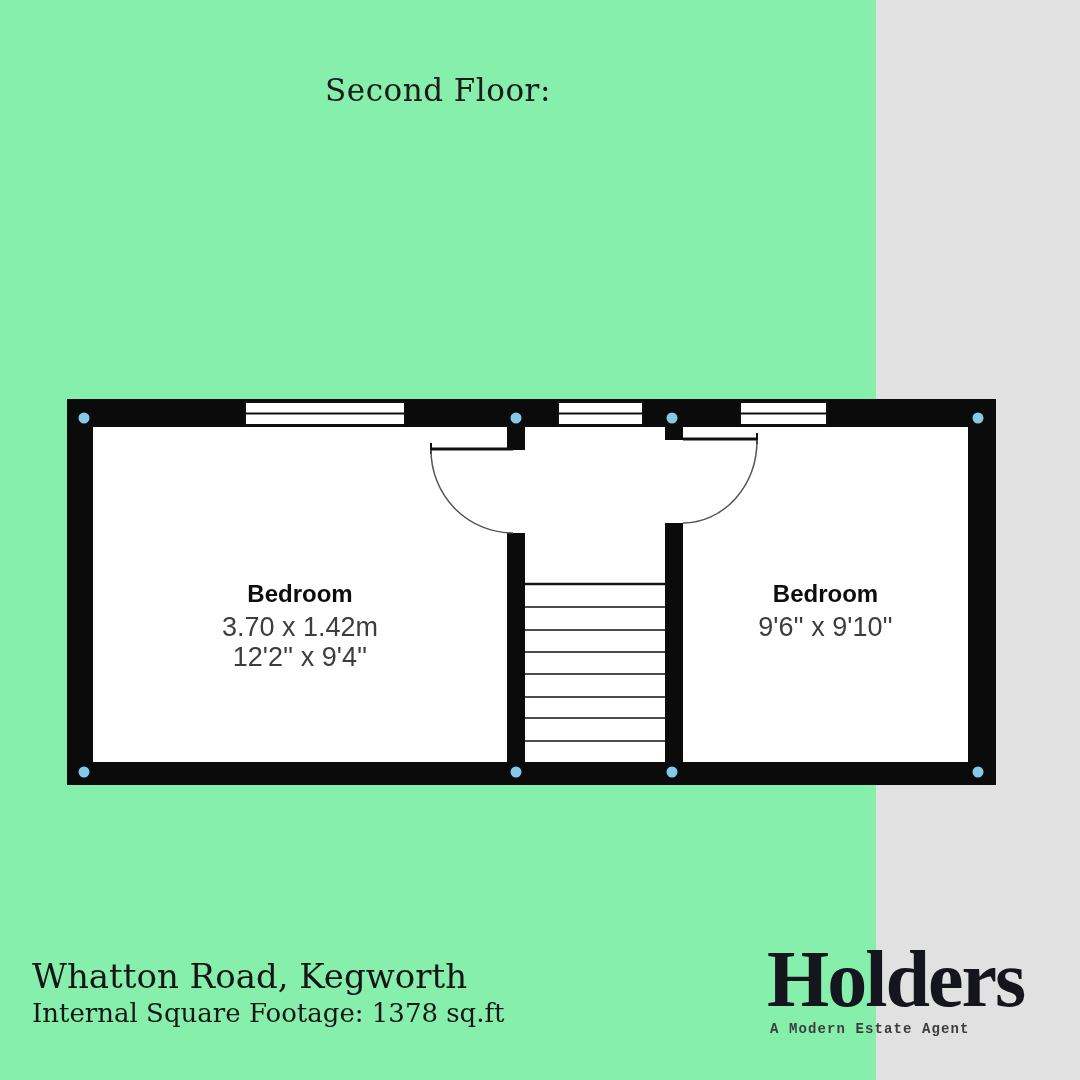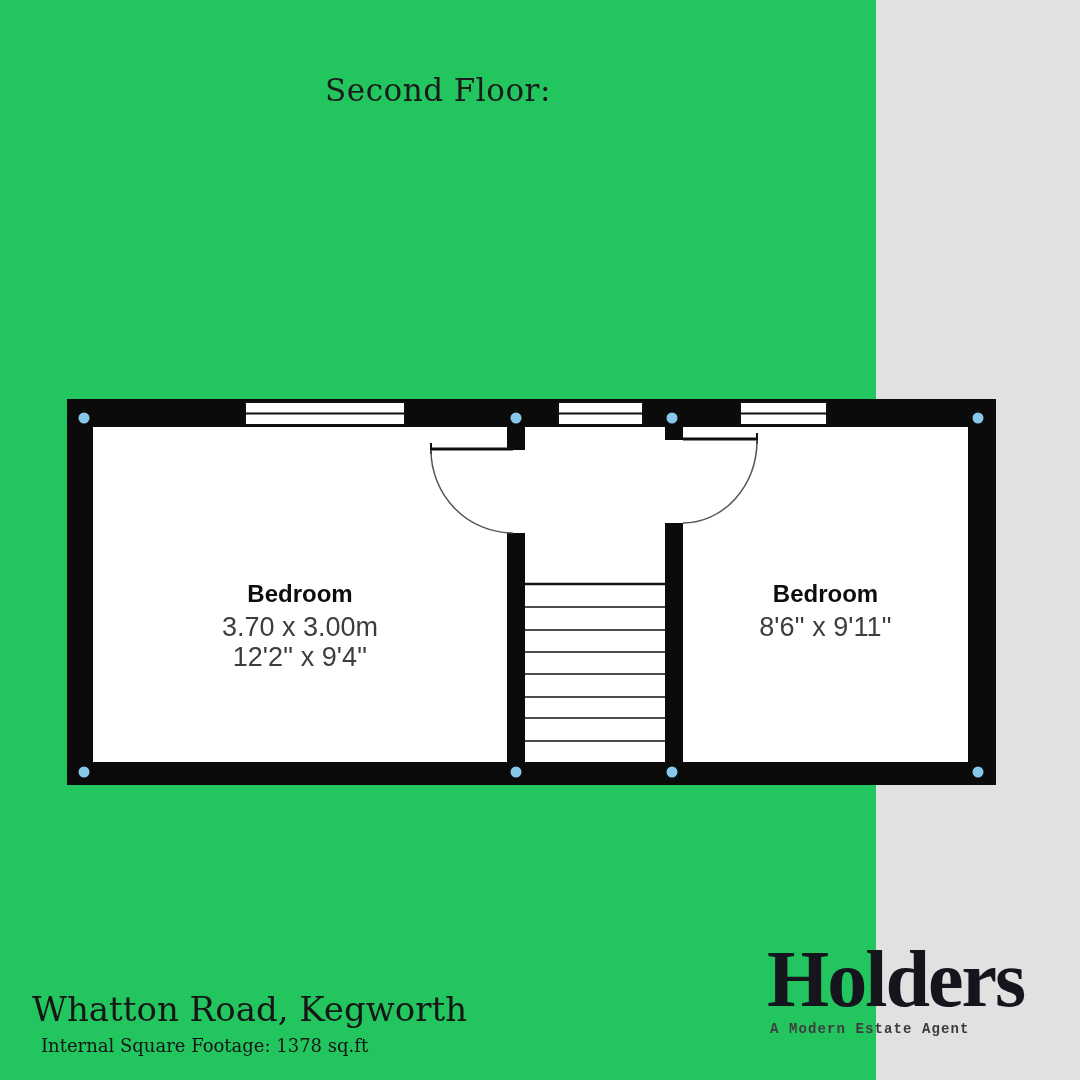--- a/index.html
+++ b/index.html
@@ -8,21 +8,21 @@
     width: 1080px;
     height: 1080px;
     background: #e1e1e1;
     overflow: hidden;
     font-family: "Liberation Sans", sans-serif;
   }
   .page {
     position: relative;
     width: 876px;
     height: 1080px;
-    background: #22c55e;
+    background: #86efac;
   }
   .page-title {
     position: absolute;
     top: 72px;
     left: 0;
     width: 100%;
     text-align: center;
     font-family: "DejaVu Serif", "Liberation Serif", serif;
     font-size: 31px;
     font-weight: 500;
@@ -51,36 +51,35 @@
     font-size: 27px;
     font-weight: 400;
     color: #3d3d3d;
     line-height: 30px;
   }
   .room-label-left  { left: 93px;  width: 414px; }
   .room-label-right { left: 683px; width: 285px; }
   .footer {
     position: absolute;
     left: 32px;
-    top: 989px;
+    top: 956px;
   }
   .footer .address {
     font-family: "DejaVu Serif", "Liberation Serif", serif;
     font-size: 34px;
     font-weight: 500;
     color: #161616;
     line-height: 40px;
   }
   .footer .footage {
     font-family: "DejaVu Serif", "Liberation Serif", serif;
-    font-size: 18px;
+    font-size: 26px;
     font-weight: 500;
     color: #161616;
     line-height: 34px;
-    margin-left: 9px;
   }
   .logo {
     position: absolute;
     left: 767px;
     top: 938px;
   }
   .logo .brand {
     font-family: Liberation Serif, serif;
     font-size: 80px;
     font-weight: 700;
@@ -159,27 +158,27 @@
       <circle cx="978" cy="418" r="5.5" fill="#87c7e9"></circle>
       <circle cx="84" cy="772" r="5.5" fill="#87c7e9"></circle>
       <circle cx="516" cy="772" r="5.5" fill="#87c7e9"></circle>
       <circle cx="672" cy="772" r="5.5" fill="#87c7e9"></circle>
       <circle cx="978" cy="772" r="5.5" fill="#87c7e9"></circle>
     </g>
   </svg>
 
   <div class="room-label room-label-left">
     <span class="room-name">Bedroom</span>
-    <span class="room-dim">3.70 x 3.00m</span>
+    <span class="room-dim">3.70 x 1.42m</span>
     <span class="room-dim">12'2'' x 9'4''</span>
   </div>
 
   <div class="room-label room-label-right">
     <span class="room-name">Bedroom</span>
-    <span class="room-dim">8'6'' x 9'11''</span>
+    <span class="room-dim">9'6'' x 9'10''</span>
   </div>
 
   <div class="footer">
     <div class="address">Whatton Road, Kegworth</div>
     <div class="footage">Internal Square Footage: 1378 sq.ft</div>
   </div>
 
   <div class="logo">
     <div class="brand">Holders</div>
     <div class="tagline">A Modern Estate Agent</div>

